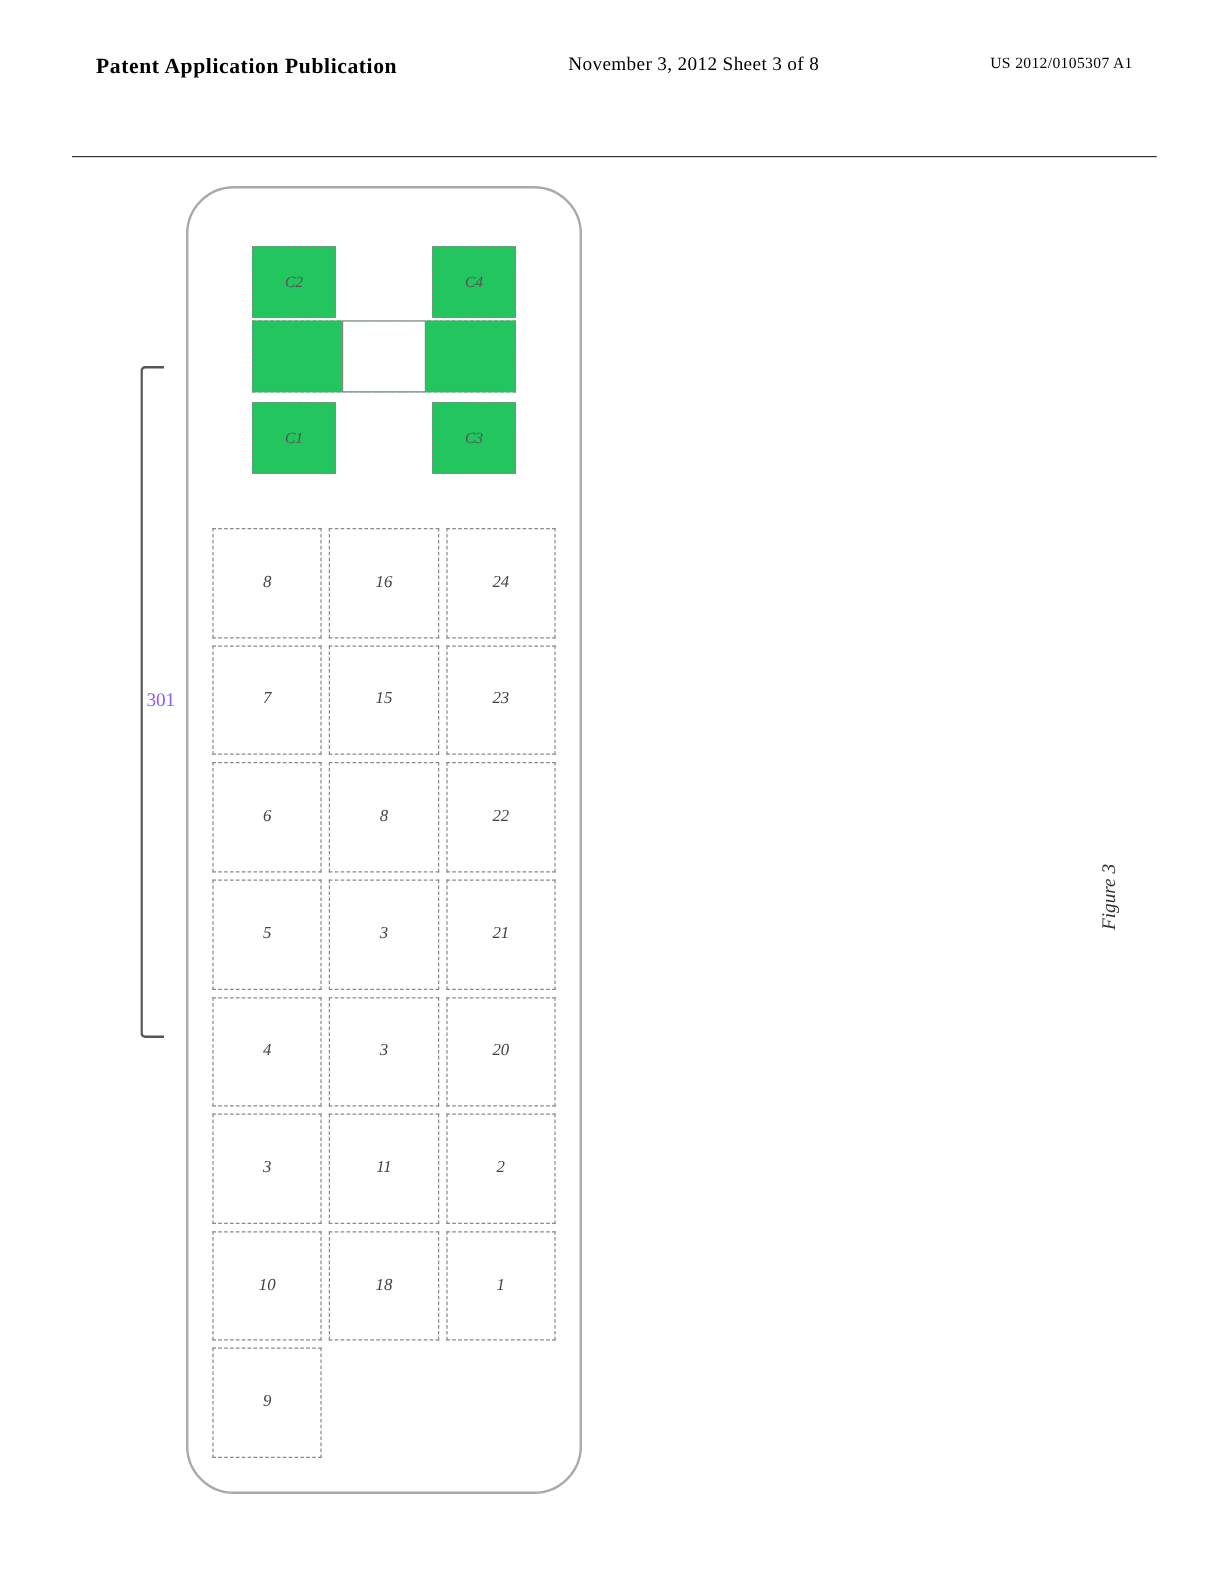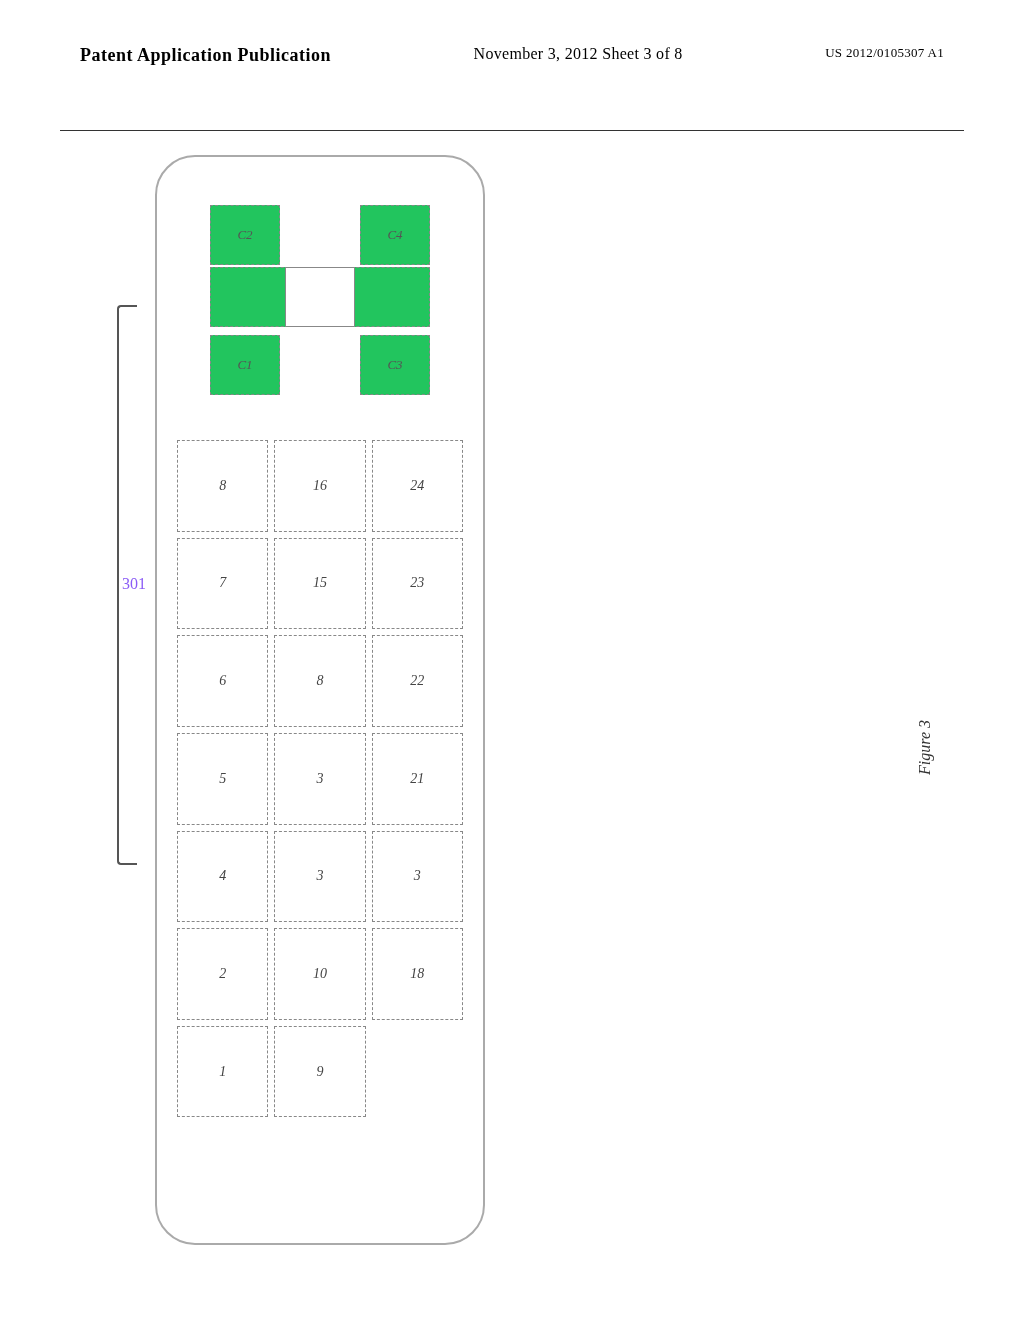--- a/index.html
+++ b/index.html
@@ -231,21 +231,23 @@
         <div class="num-cell">15</div>
         <div class="num-cell">23</div>
         <div class="num-cell">6</div>
         <div class="num-cell">8</div>
         <div class="num-cell">22</div>
         <div class="num-cell">5</div>
         <div class="num-cell">3</div>
         <div class="num-cell">21</div>
         <div class="num-cell">4</div>
         <div class="num-cell">3</div>
+        <div class="num-cell">20</div>
         <div class="num-cell">3</div>
+        <div class="num-cell">11</div>
         <div class="num-cell">2</div>
         <div class="num-cell">10</div>
         <div class="num-cell">18</div>
         <div class="num-cell">1</div>
         <div class="num-cell">9</div>
       </div>
   </div>
 </div>
 
 <div class="figure-label">Figure 3</div>

